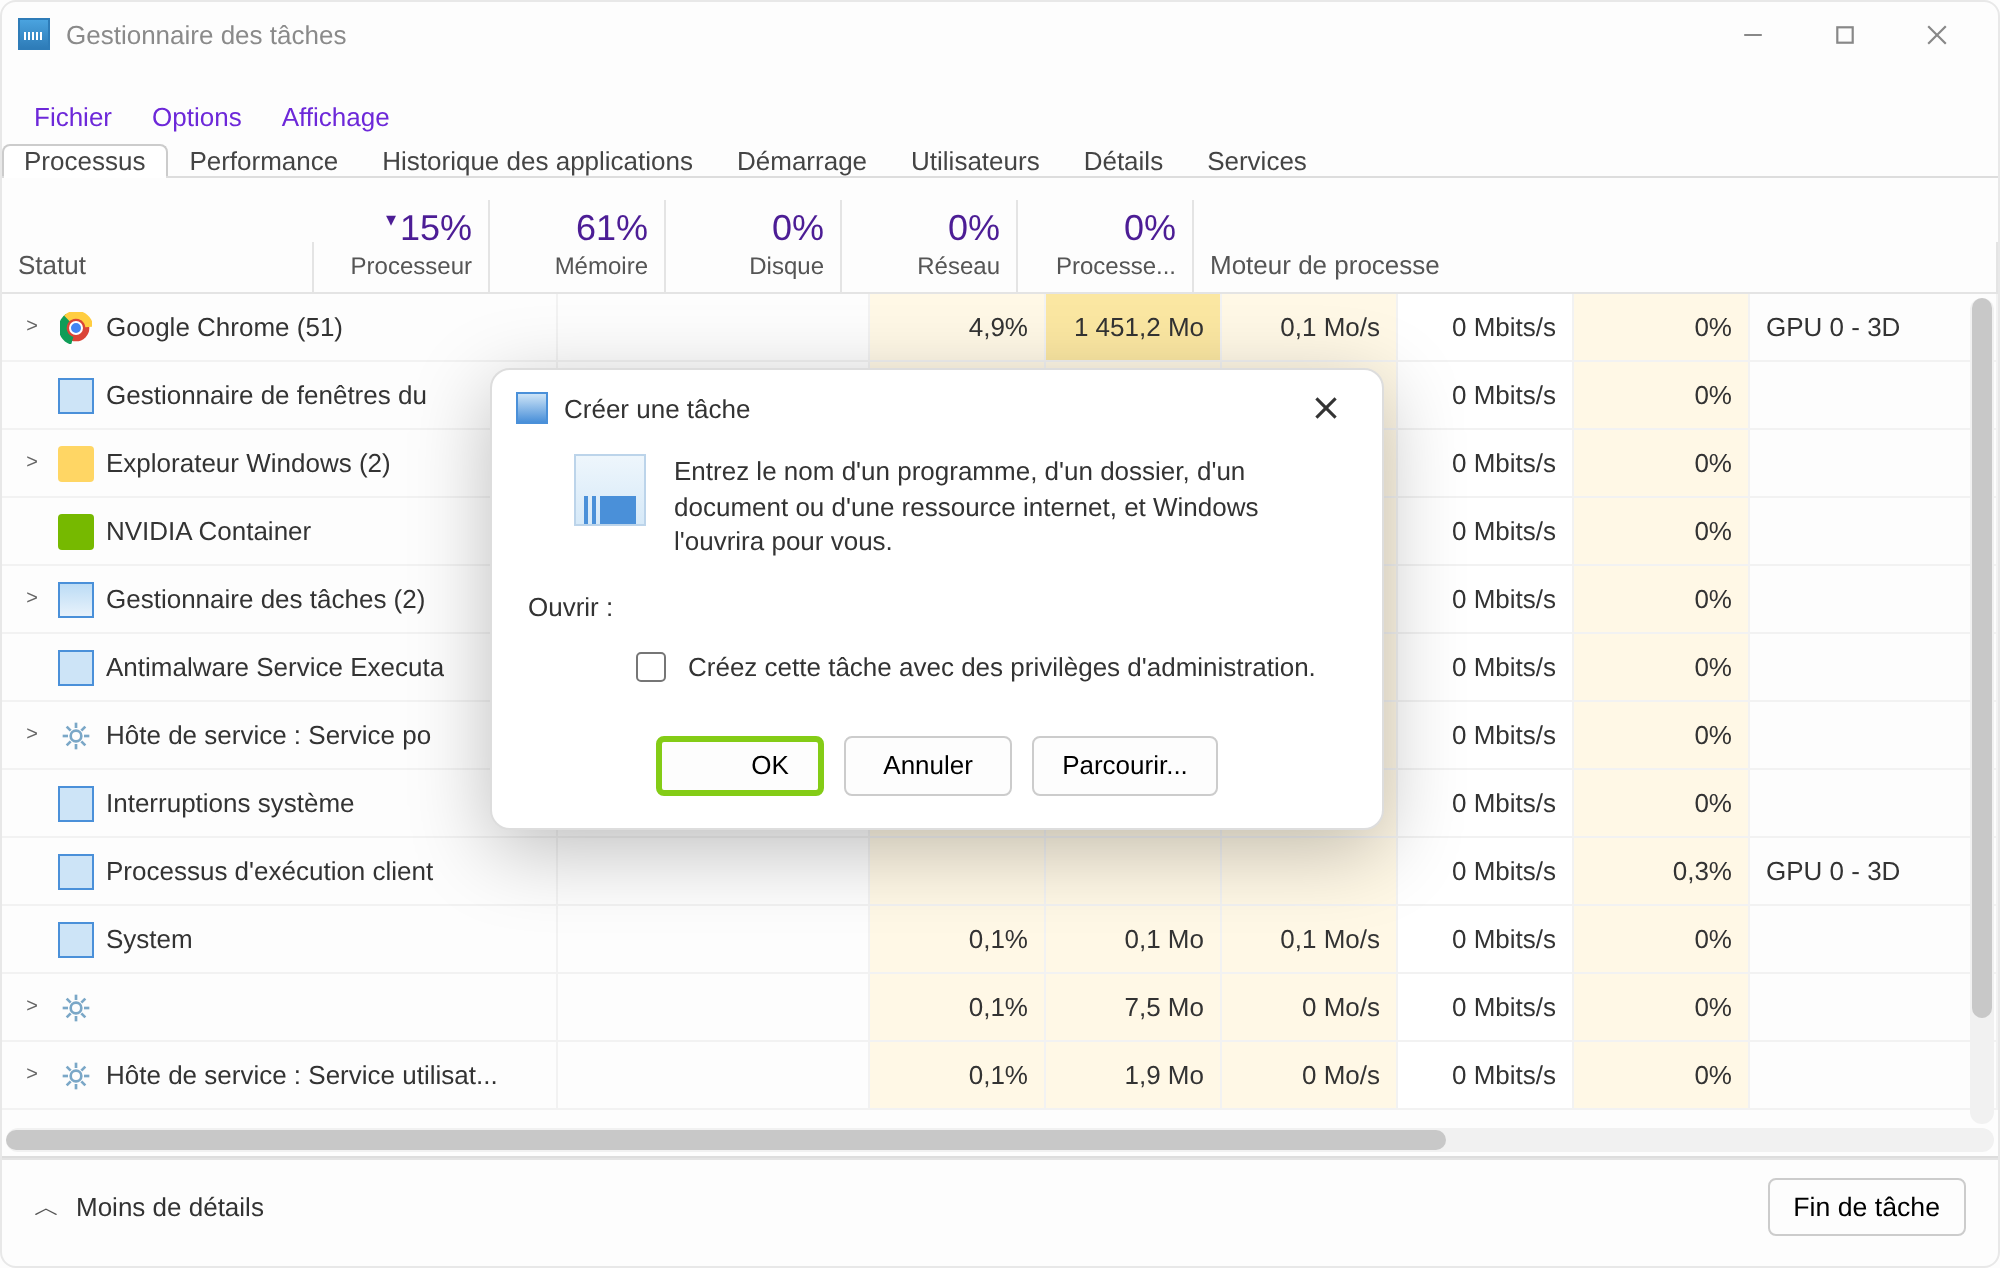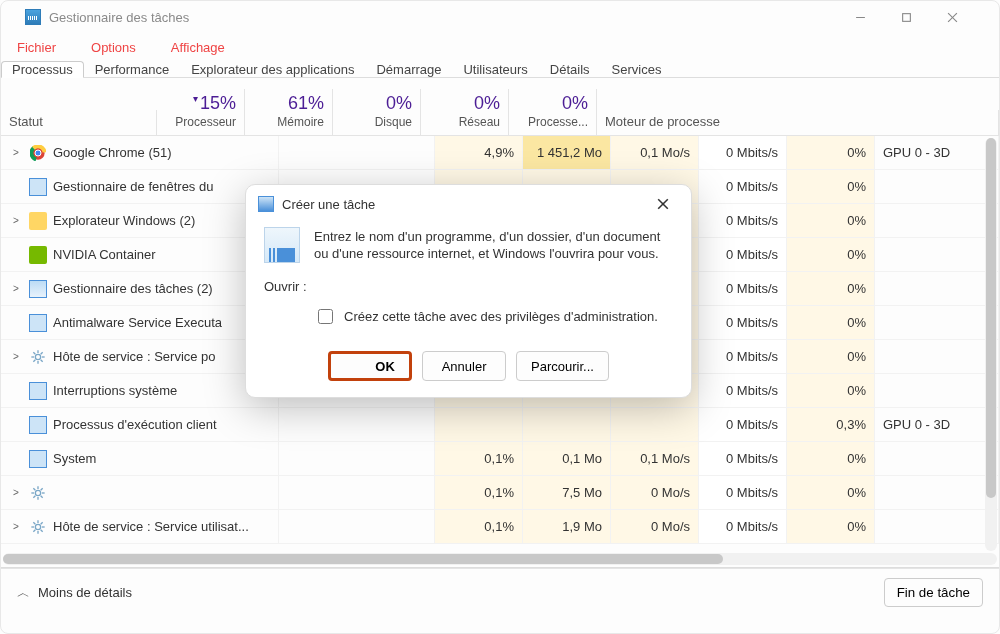--- a/index.html
+++ b/index.html
@@ -12,40 +12,40 @@
     width: 1000px; height: 634px;
     overflow: hidden;
     position: relative;
     border: 1px solid #e8e8e8;
     border-radius: 8px;
   }
   
   .titlebar {
     height: 32px;
     display: flex; align-items: center;
-    padding: 0 24px;
+    padding: 0 8px;
     color: #8a8a8a;
   }
   .titlebar .app-icon {
     width: 16px; height: 16px;
     background: linear-gradient(#4aa3df,#2e7cb8);
     border: 1px solid #2e7cb8;
     margin-right: 8px;
     position: relative;
   }
   .titlebar .app-icon::after{
     content:""; position:absolute; left:2px; right:2px; top:6px; height:4px;
     background: repeating-linear-gradient(90deg,#fff 0 1px,transparent 1px 2px);
   }
   .titlebar .title { flex: 0 0 auto; }
   .titlebar .sp { flex: 1; }
   .winbtn { width: 46px; height: 32px; display:flex; align-items:center; justify-content:center; color:#888;}
   .winbtn svg { width:11px; height:11px; }
   
-  .menubar { height:28px; display:flex; align-items:center; padding:0 8px; gap:19px; color:#ef4444; }
+  .menubar { height:28px; display:flex; align-items:center; padding:0 8px; gap:4px; color:#6d28d9;margin-top:11px; }
   .menubar .mitem { padding: 4px 8px; }
   
   .tabbar { display:flex; border-bottom:1px solid #ddd; padding-left:0;}
   .tab { padding: 0 10px; border:1px solid transparent; border-bottom:none; color:#444; position:relative; }
   .tab.active { border-color:#ccc; background:#fff; border-radius:4px 4px 0 0;}
   .tab.active::after{ content:""; position:absolute; left:0; right:0; bottom:-1px; height:2px; background:#fff;}
   
   .table-wrap { height: 490px; overflow:hidden; border-bottom:1px solid #ddd; position:relative;}
   .thead { display:flex; align-items:flex-end; height:58px; border-bottom:1px solid #e4e4e4; color:#555;}
   .th { padding: 4px 8px 6px 8px; border-right:1px solid #e4e4e4;}
@@ -95,34 +95,34 @@
     box-shadow: 0 10px 40px rgba(0,0,0,0.25);
     border:1px solid #ddd;
     z-index:50;
   }
   .dlg-title { height:38px; display:flex; align-items:center; padding:0 12px; gap:8px; font-size:13px;}
   .dlg-title .dicon{ width:16px; height:16px; background:linear-gradient(#cde4f7,#4a90d9); border:1px solid #4a90d9;}
   .dlg-title .sp{flex:1;}
   .dlg-close{ width:32px; height:28px; display:flex; align-items:center; justify-content:center;}
   .dlg-close svg{width:12px;height:12px;}
   .dlg-body { padding: 4px 18px 16px 18px; }
-  .dlg-row1 { display:flex; gap:14px; align-items:flex-end;}
+  .dlg-row1 { display:flex; gap:14px; align-items:flex-start;margin-left:23px;}
   .dlg-bigicon{ width:36px; height:36px; background:linear-gradient(#eef6fc,#d6e9f8); border:1px solid #bcd4ea; display:flex; align-items:flex-end; justify-content:center;}
   .dlg-bigicon .spark{ width:26px; height:14px; background:linear-gradient(90deg,#4a90d9 0 2px,transparent 2px 4px,#4a90d9 4px 6px,transparent 6px 8px,#4a90d9 8px 26px);}
   .dlg-msg{ flex:1; font-size:13px; color:#333; line-height:1.35;}
   .dlg-row2{ display:flex; align-items:center; margin-top:16px; gap:10px;}
   .dlg-label{ font-size:13px;}
   .dlg-combo{ flex:1; position:relative;}
   .dlg-input{ width:100%; height:28px; font-size:13px; padding:2px 26px 2px 6px; border:2px solid #c62828; border-radius:2px; outline:none; font-family:inherit;}
   .dlg-combo .dd{ position:absolute; right:6px; top:6px; width:14px; height:14px; color:#666;}
   .dlg-row3{ display:flex; align-items:center; gap:8px; margin-top:12px; margin-left:50px;}
   .dlg-row3 input[type=checkbox]{ width:15px; height:15px;}
   .dlg-btns{ display:flex; gap:10px; justify-content:center; margin-top:24px;}
   .dlg-btn{ min-width:84px; height:30px; border:1px solid #ccc; background:#fdfdfd; border-radius:4px; font-size:13px; padding:0 14px; cursor:pointer;}
-  .dlg-btn.ok{ border:3px solid #c2410c; font-weight:700;padding-left:44px;}
+  .dlg-btn.ok{ border:3px solid #84cc16; font-weight:400;padding-left:44px;}
   .truncate{ white-space:nowrap; overflow:hidden; text-overflow:ellipsis;}
 </style>
 </head>
 <body>
 
 <div class="titlebar">
   <div class="app-icon"></div>
   <div class="title">Gestionnaire des tâches</div>
   <div class="sp"></div>
   <div class="winbtn">
@@ -145,21 +145,21 @@
 
 <div class="menubar">
   <div class="mitem">Fichier</div>
   <div class="mitem">Options</div>
   <div class="mitem">Affichage</div>
 </div>
 
 <div class="tabbar">
   <div class="tab active">Processus</div>
   <div class="tab">Performance</div>
-  <div class="tab">Explorateur des applications</div>
+  <div class="tab">Historique des applications</div>
   <div class="tab">Démarrage</div>
   <div class="tab">Utilisateurs</div>
   <div class="tab">Détails</div>
   <div class="tab">Services</div>
 </div>
 
 <div class="table-wrap">
   <div class="thead">
     <div class="th status">Statut</div>
     <div class="th metric sorted">

